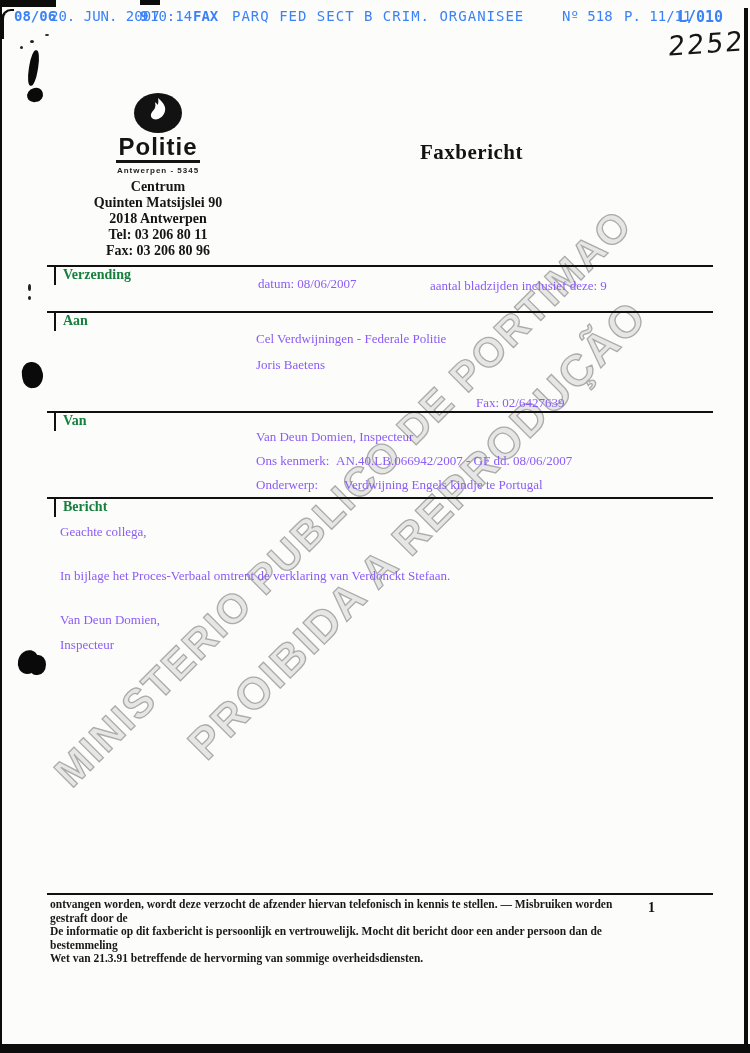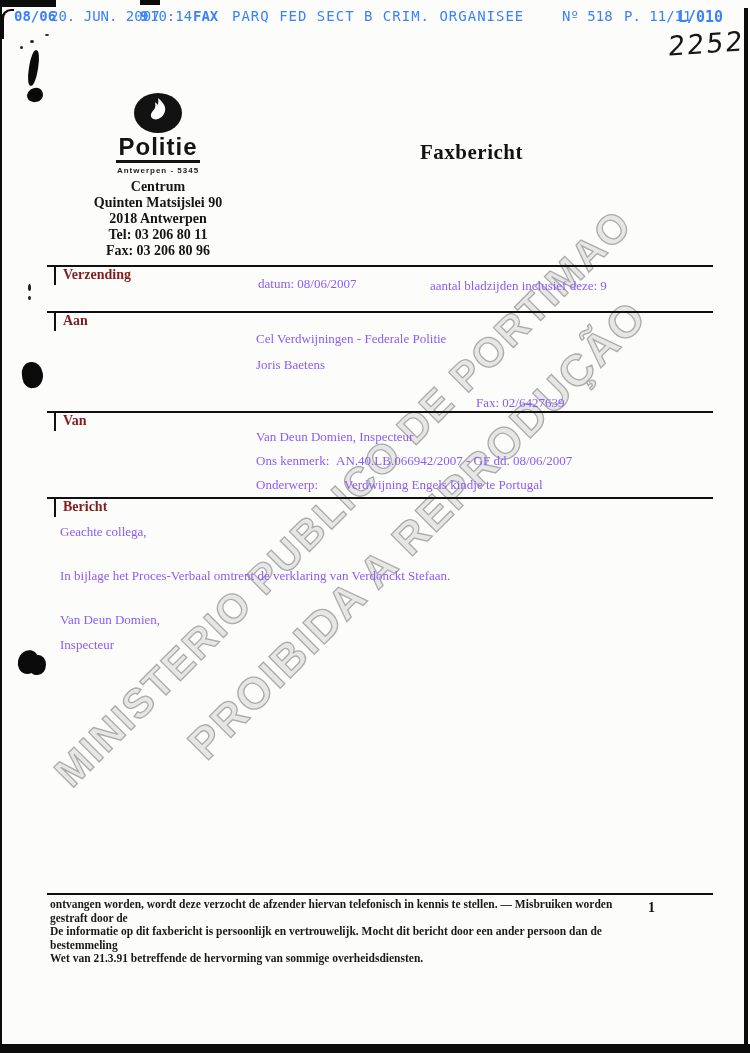--- a/index.html
+++ b/index.html
@@ -37,21 +37,21 @@
     display:inline-block;padding:0 2px 1px 2px;line-height:1;}
   .org-sub{font-family:"Liberation Sans", sans-serif;font-weight:bold;font-size:8px;
     letter-spacing:1px;color:#222;margin-top:3px;}
   .addr{font-weight:bold;font-size:14px;line-height:16px;color:#151515;margin-top:4px;}
   .addr div{white-space:nowrap;}
   .doc-title{position:absolute;left:420px;top:140px;font-size:21px;font-weight:bold;
     letter-spacing:.5px;color:#131313;}
   
   .sect-rule{position:absolute;left:47px;width:666px;height:0;border-top:2px solid #101010;}
   .sect-label{position:absolute;left:54px;border-left:2px solid #101010;padding:1px 0 2px 7px;
-    font-weight:bold;font-size:14px;color:#7f1d1d;}
+    font-weight:bold;font-size:14px;color:#15803d;}
   .val{position:absolute;font-size:13px;color:#8b5cf6;white-space:nowrap;}
   
   .watermark{
     position:absolute;left:40px;top:290px;width:660px;height:470px;
     display:flex;flex-direction:column;align-items:center;justify-content:center;
     transform:rotate(-45deg);pointer-events:none;
   }
   .watermark div{
     font-family:"Liberation Sans", sans-serif;font-weight:bold;
     color:rgba(190,190,190,.35);

